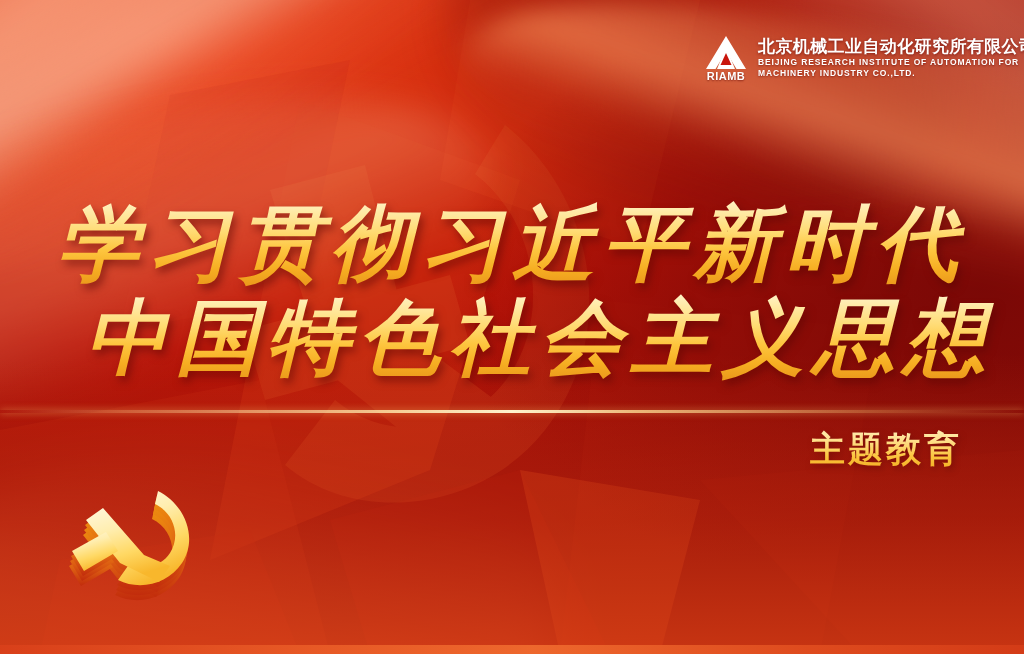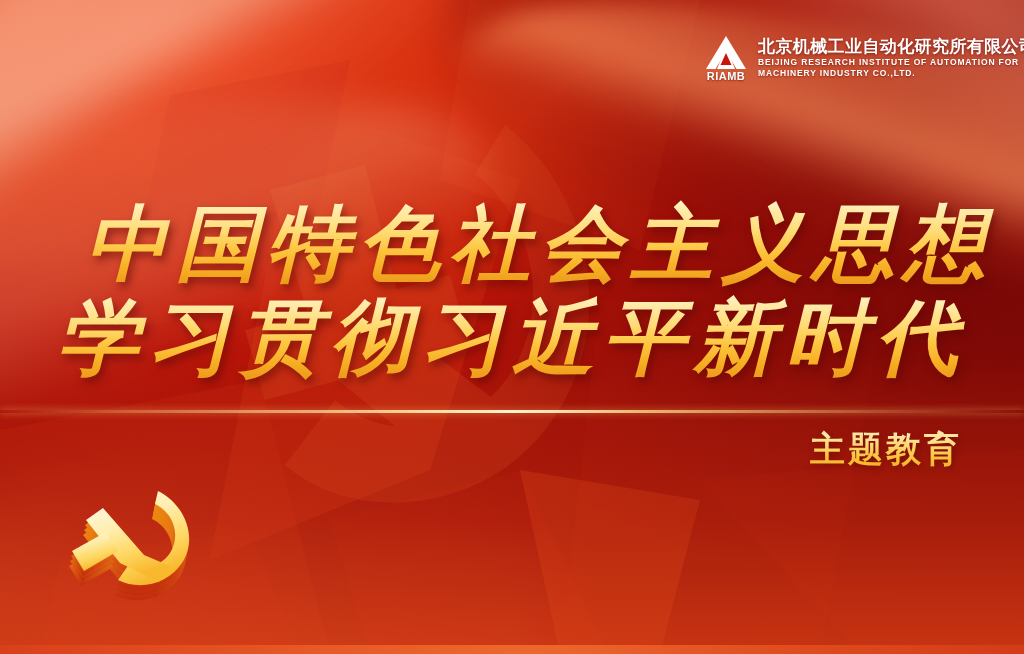--- a/index.html
+++ b/index.html
@@ -248,22 +248,22 @@
       <div class="logo-abbr">RIAMB</div>
     </div>
     <div class="logo-text">
       <div class="logo-cn">北京机械工业自动化研究所有限公司</div>
       <div class="logo-en">BEIJING RESEARCH INSTITUTE OF AUTOMATION FOR</div>
       <div class="logo-en">MACHINERY INDUSTRY CO.,LTD.</div>
     </div>
   </div>
 
   <div class="title-wrap">
+    <div class="title-line l1">学习贯彻习近平新时代</div>
     <div class="title-line l2">中国特色社会主义思想</div>
-    <div class="title-line l1">学习贯彻习近平新时代</div>
   </div>
 
   <div class="subtitle">主题教育</div>
 
   <div class="cpc-emblem">
     <svg viewBox="0 0 160 135">
       <defs>
         <linearGradient id="goldFace" x1="0" y1="0" x2="0.35" y2="1">
           <stop offset="0%" stop-color="#fff8dc"></stop>
           <stop offset="35%" stop-color="#ffeeb0"></stop>

